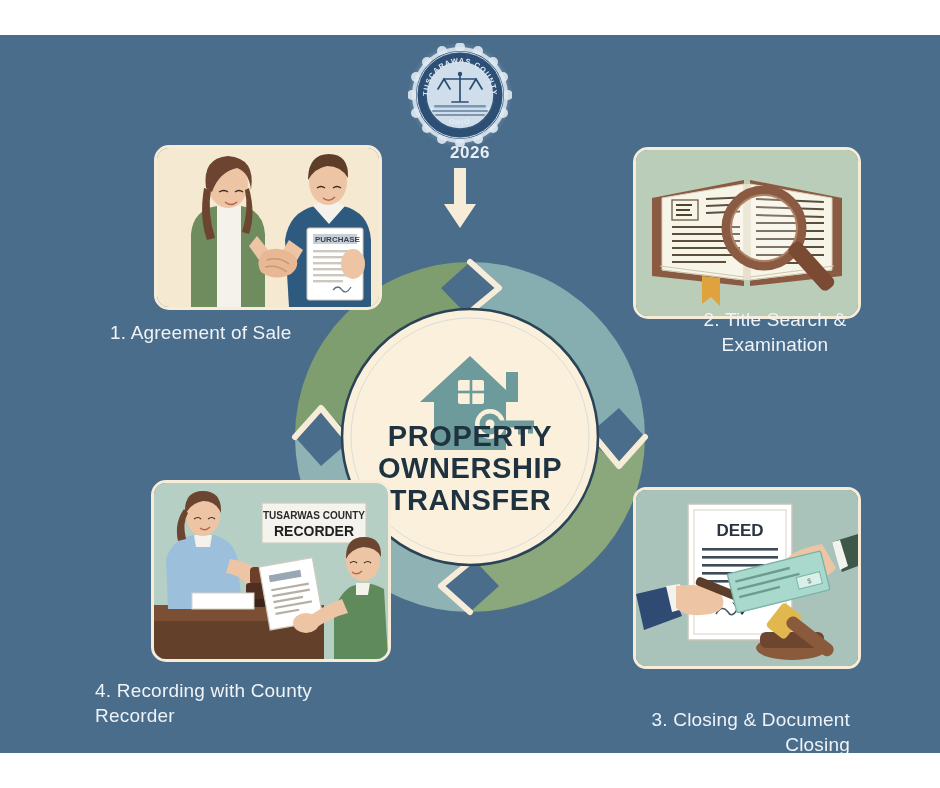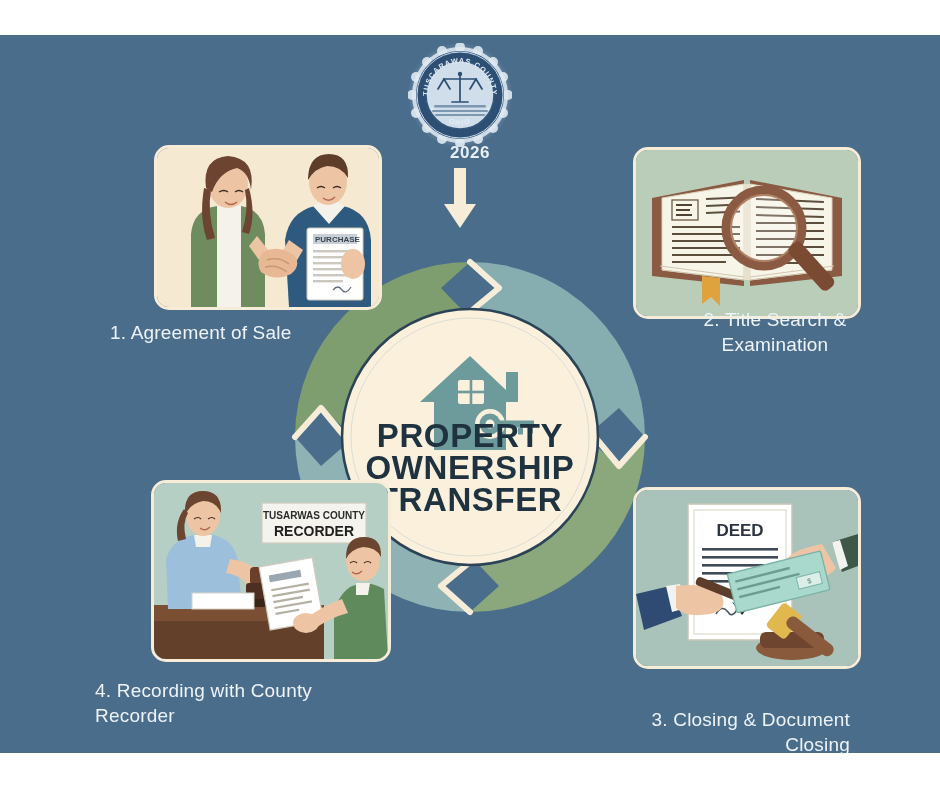--- a/index.html
+++ b/index.html
@@ -88,21 +88,21 @@
     line-height: 25px;
     letter-spacing: 0.2px;
   }
 
   #card-1 { left: 118px; top: 110px;  width: 228px; height: 165px; }
   #label-1 { left: 110px; top: 285px; width: 250px; text-align: left; }
 
   #card-2 { left: 597px; top: 112px;  width: 228px; height: 172px; }
   #label-2 { left: 655px; top: 272px; width: 240px; text-align: center; }
 
-  #card-3 { left: 597px; top: 452px;  width: 228px; height: 182px; }
+  #card-3 { left: 597px; top: 452px;  width: 228px; height: 182px; border-radius: 13px; }
   #label-3 { left: 600px; top: 672px; width: 250px; text-align: right; }
 
   #card-4 { left: 115px; top: 445px;  width: 240px; height: 182px; }
   #label-4 { left: 95px; top: 643px; width: 280px; text-align: left; }
 
   
   #cycle {
     position: absolute;
     left: 283px;
     top: 215px;
@@ -110,21 +110,21 @@
     height: 374px;
   }
 
   #center-text {
     position: absolute;
     left: 283px;
     top: 385px;
     width: 374px;
     text-align: center;
     color: #1e3240;
-    font-size: 33px;
+    font-size: 29px;
     font-weight: bold;
     line-height: 32px;
     letter-spacing: 0.6px;
   }
 </style>
 </head>
 <body>
 
 <div id="canvas">
   <div id="artboard">

